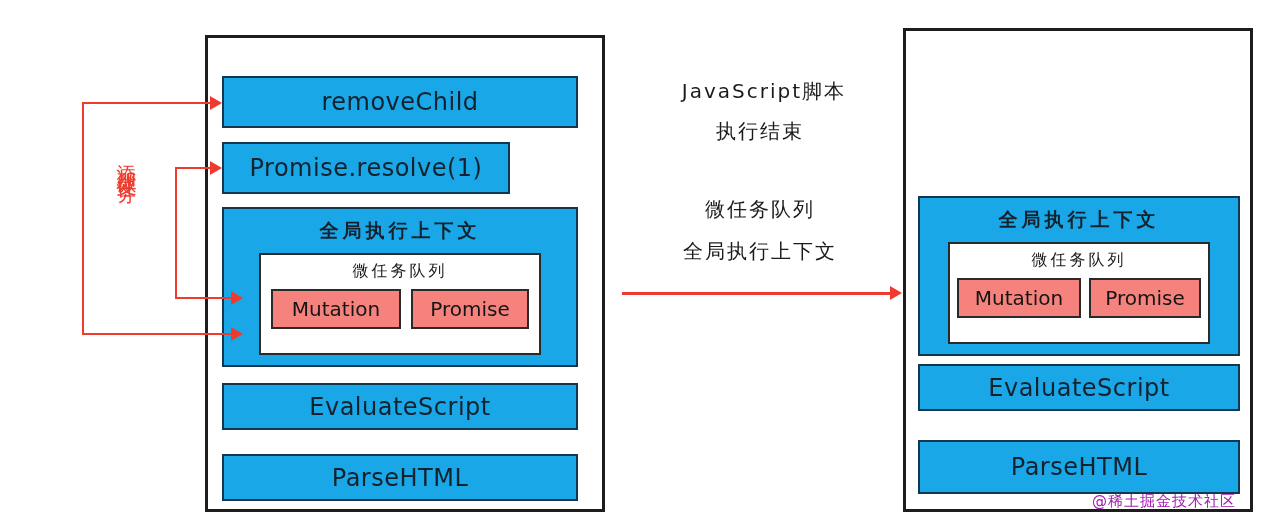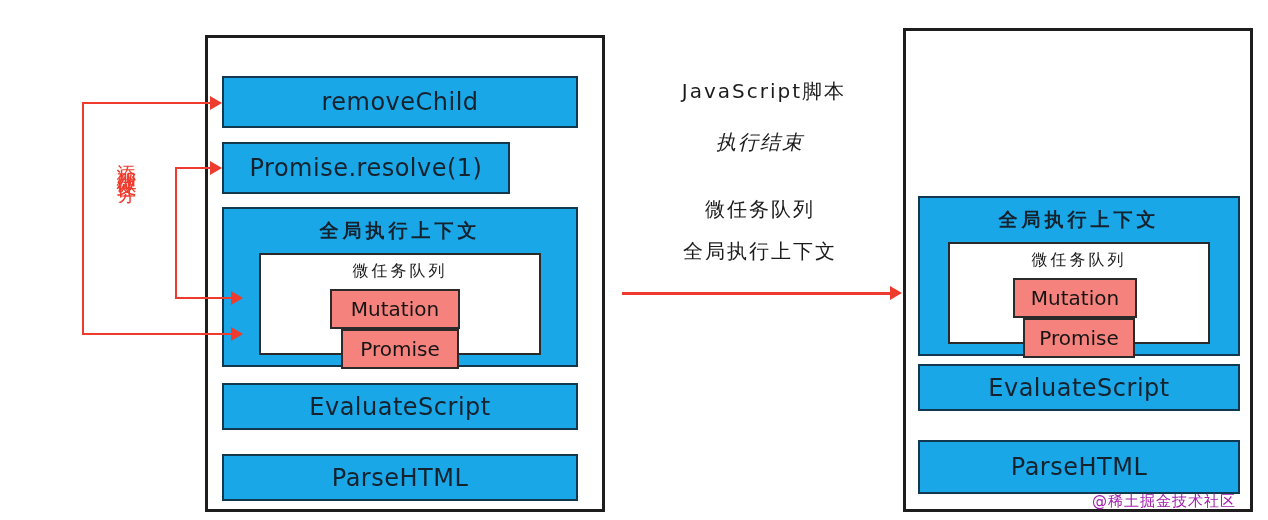--- a/index.html
+++ b/index.html
@@ -75,21 +75,20 @@
     margin-top: 6px;
     font-size: 16px;
     letter-spacing: 3px;
     color: #1b1b1b;
     white-space: nowrap;
   }
   .task-row {
     display: flex;
     align-items: center;
     margin-top: 7px;
-    flex-direction: column;
   }
   .task-chip {
     background: #f5827d;
     border: 2px solid #2a2a2a;
     box-sizing: border-box;
     display: flex;
     align-items: center;
     justify-content: center;
     font-size: 20px;
     color: #151515;
@@ -185,21 +184,21 @@
 
 <div class="red-seg red-v" style="left:175px; top:167px; height:130px;"></div>
 <div class="red-seg red-h" style="left:175px; top:167px; width:43px;"></div>
 <div class="red-seg red-h" style="left:175px; top:297px; width:62px;"></div>
 <div class="arrow-head" style="left:210px; top:161px;"></div>
 <div class="arrow-head" style="left:231px; top:291px;"></div>
 
 <div class="red-vtext" style="left:114px; top:148px;">添加微任务</div>
 
 <div class="mid-text" style="left:624px; top:78px; width:280px;">JavaScript脚本</div>
-<div class="mid-text" style="left:620px; top:129px; width:280px;font-style:italic;">执行结束</div>
+<div class="mid-text" style="left:620px; top:118px; width:280px;">执行结束</div>
 <div class="mid-text" style="left:620px; top:196px; width:280px;">微任务队列</div>
 <div class="mid-text" style="left:620px; top:238px; width:280px;">全局执行上下文</div>
 
 <div class="red-seg red-h" style="left:622px; top:292px; width:272px; height:3px;"></div>
 <div class="arrow-head" style="left:890px; top:286px;"></div>
 
 <div class="panel" id="panel-right"></div>
 
 <div class="ctx-box" style="left:918px; top:196px; width:322px; height:160px;">
   <div class="ctx-title">全局执行上下文</div>

